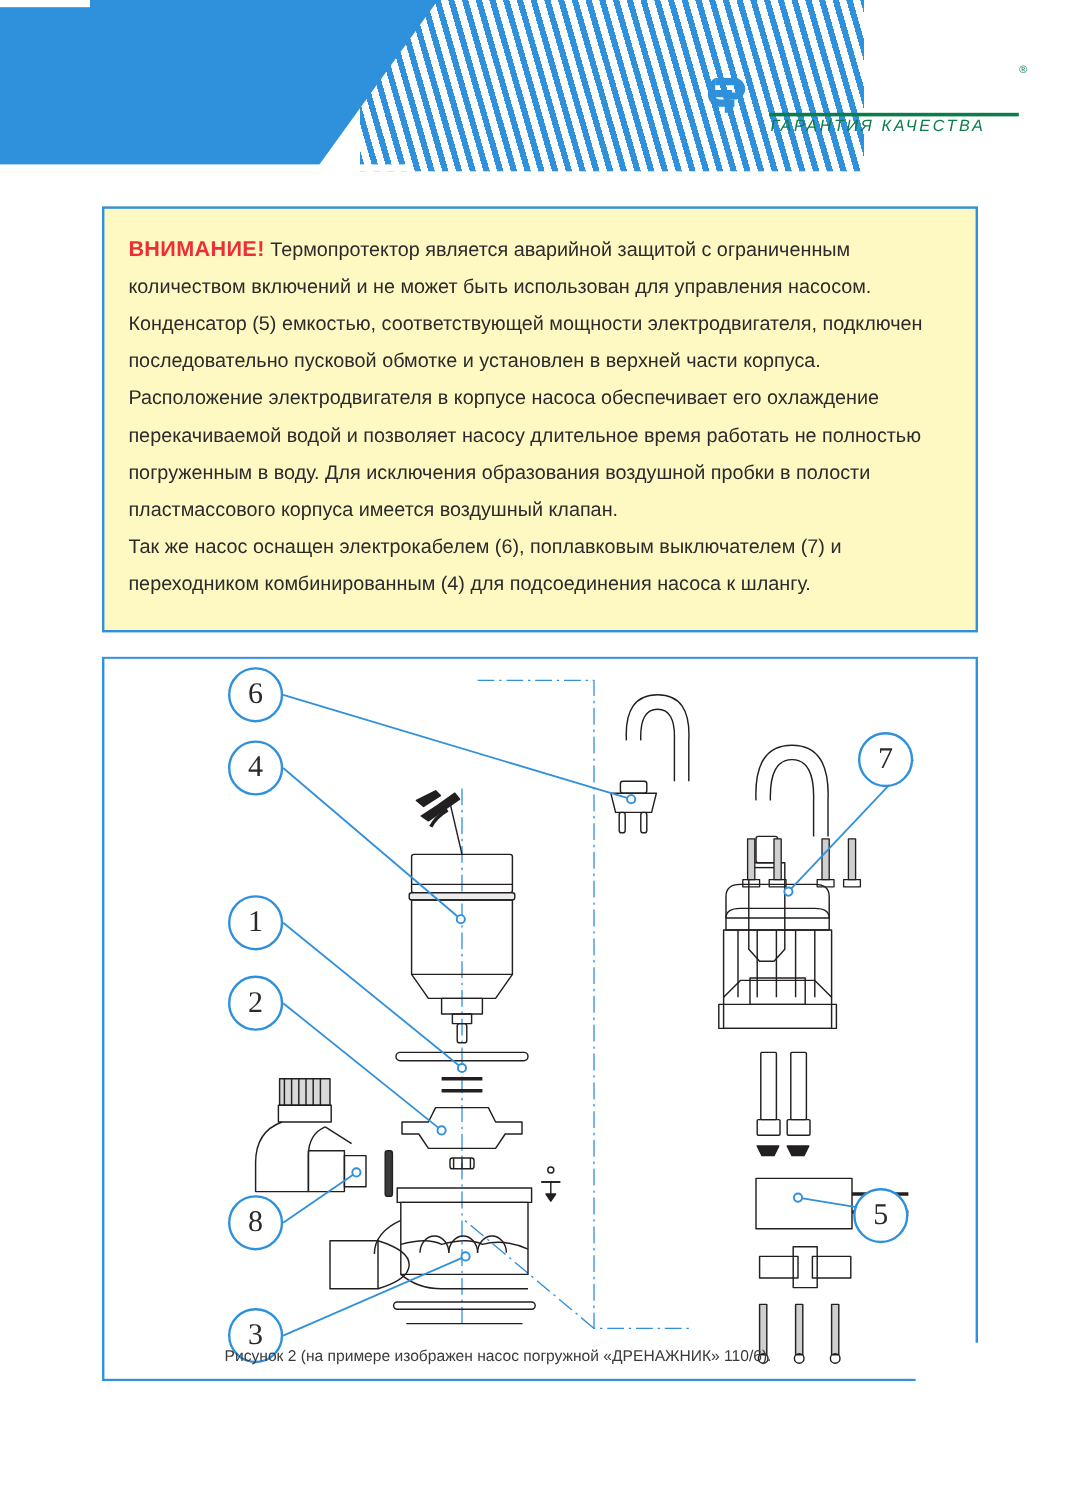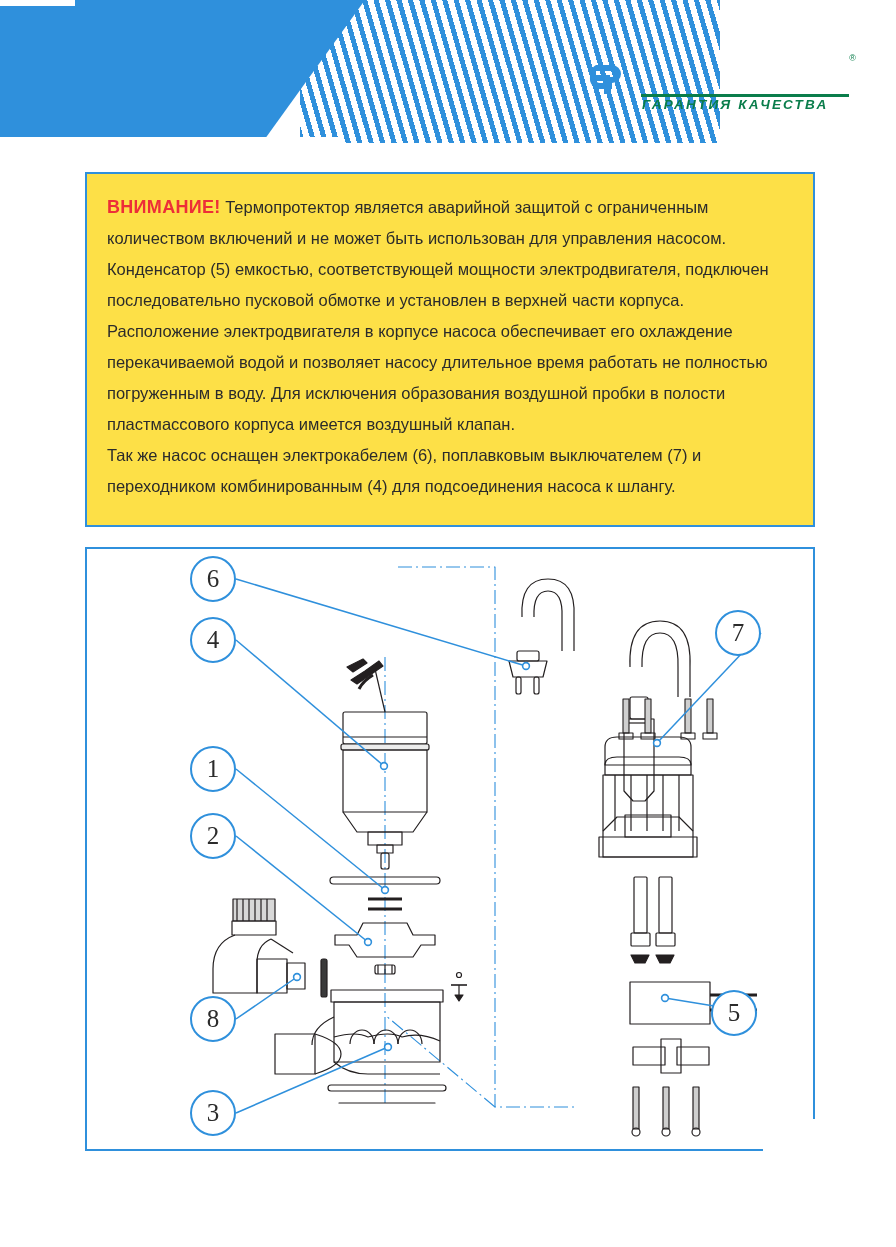--- a/index.html
+++ b/index.html
@@ -17,26 +17,26 @@
   .hdr-white-top{position:absolute;left:0;top:0;width:75px;height:6px;background:#fff;}
   .hdr-white-bot{position:absolute;left:0;top:137px;width:340px;height:6px;background:#fff;}
 
   
   .logo{position:absolute;right:42px;top:55px;width:268px;height:62px;}
   .logo-mark{position:absolute;left:0;top:4px;width:46px;height:40px;}
   .logo-word{position:absolute;left:52px;top:0;font-weight:bold;font-style:italic;
       font-size:33px;letter-spacing:.5px;color:#0a7d4b;line-height:38px;white-space:nowrap;}
   .logo-reg{position:absolute;right:-2px;top:-2px;font-size:9px;color:#0a7d4b;}
   .logo-rule{position:absolute;left:55px;top:39px;width:208px;height:2.5px;background:#0a7d4b;}
-  .logo-sub{position:absolute;left:56px;top:42px;font-weight:bold;font-style:italic;
+  .logo-sub{position:absolute;left:56px;top:42px;font-weight:normal;font-style:italic;
       font-size:13.5px;letter-spacing:2.2px;color:#0a7d4b;white-space:nowrap;}
 
   
   .warn-box{position:absolute;left:85px;top:172px;width:730px;height:355px;
-      border:2px solid #2f90dc;box-sizing:border-box;background:#fde047;}
+      border:2px solid #2f90dc;box-sizing:border-box;background:#fef9c3;}
   .warn-inner{padding:18px 22px 0 20px;}
   .warn-p{font-size:16.5px;line-height:31px;color:#2b2b2b;margin:0;text-align:left;}
   .warn-strong{color:#ed2e38;font-weight:bold;font-size:18px;letter-spacing:.3px;}
 
   
   .fig-box{position:absolute;left:85px;top:547px;width:730px;height:604px;}
   .fig-border{position:absolute;left:0;top:0;width:730px;height:604px;
       box-sizing:border-box;
       border:2px solid #2f90dc;
       clip-path:polygon(0 0, 730px 0, 730px 572px, 678px 572px, 678px 604px, 0 604px);}
@@ -261,13 +261,14 @@
 
   <div class="callout" style="left:105px;top:9px">6</div>
   <div class="callout" style="left:105px;top:70px">4</div>
   <div class="callout" style="left:105px;top:199px">1</div>
   <div class="callout" style="left:105px;top:266px">2</div>
   <div class="callout" style="left:105px;top:449px">8</div>
   <div class="callout" style="left:105px;top:543px">3</div>
   <div class="callout" style="left:630px;top:63px">7</div>
   <div class="callout" style="left:626px;top:443px">5</div>
 
+  <div class="fig-caption">Рисунок 2 (на примере изображен насос погружной «ДРЕНАЖНИК» 110/6).</div>
 </div>
 
 </body></html>

